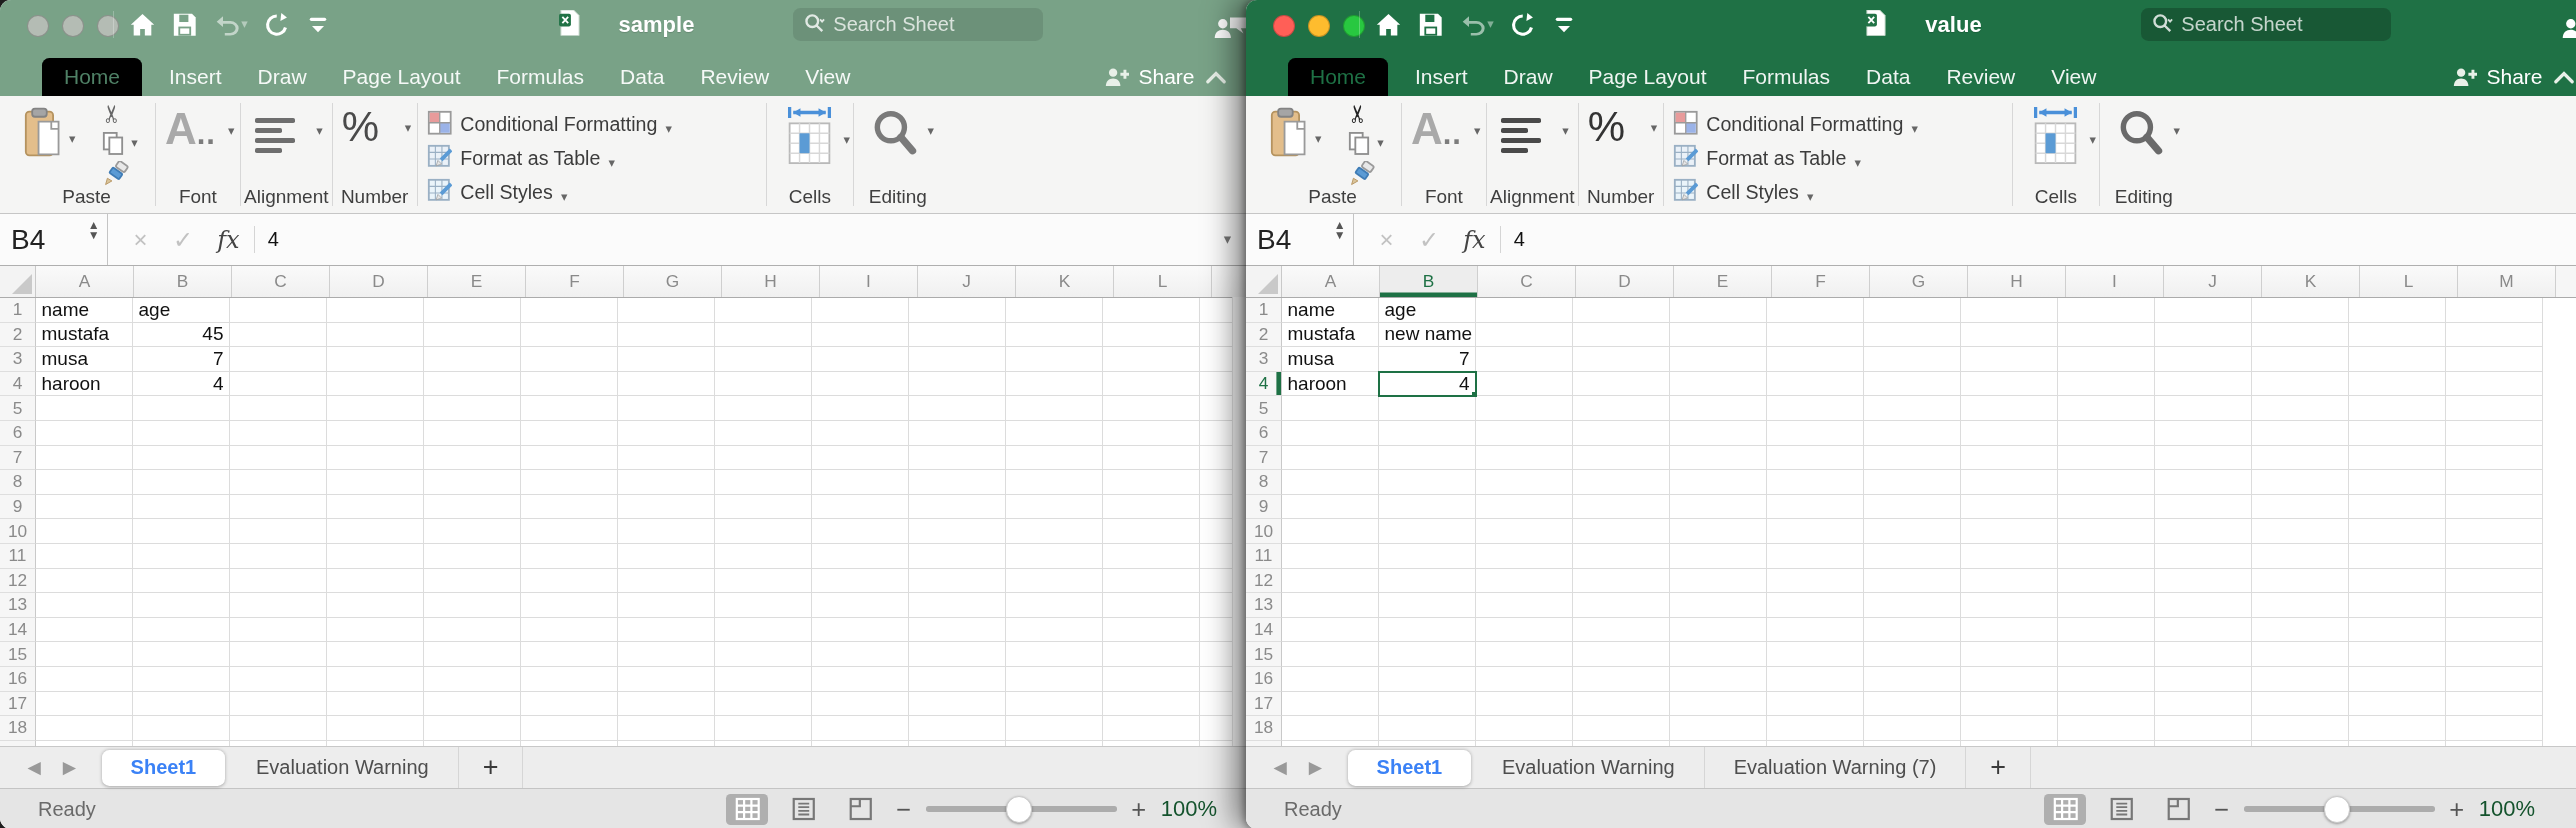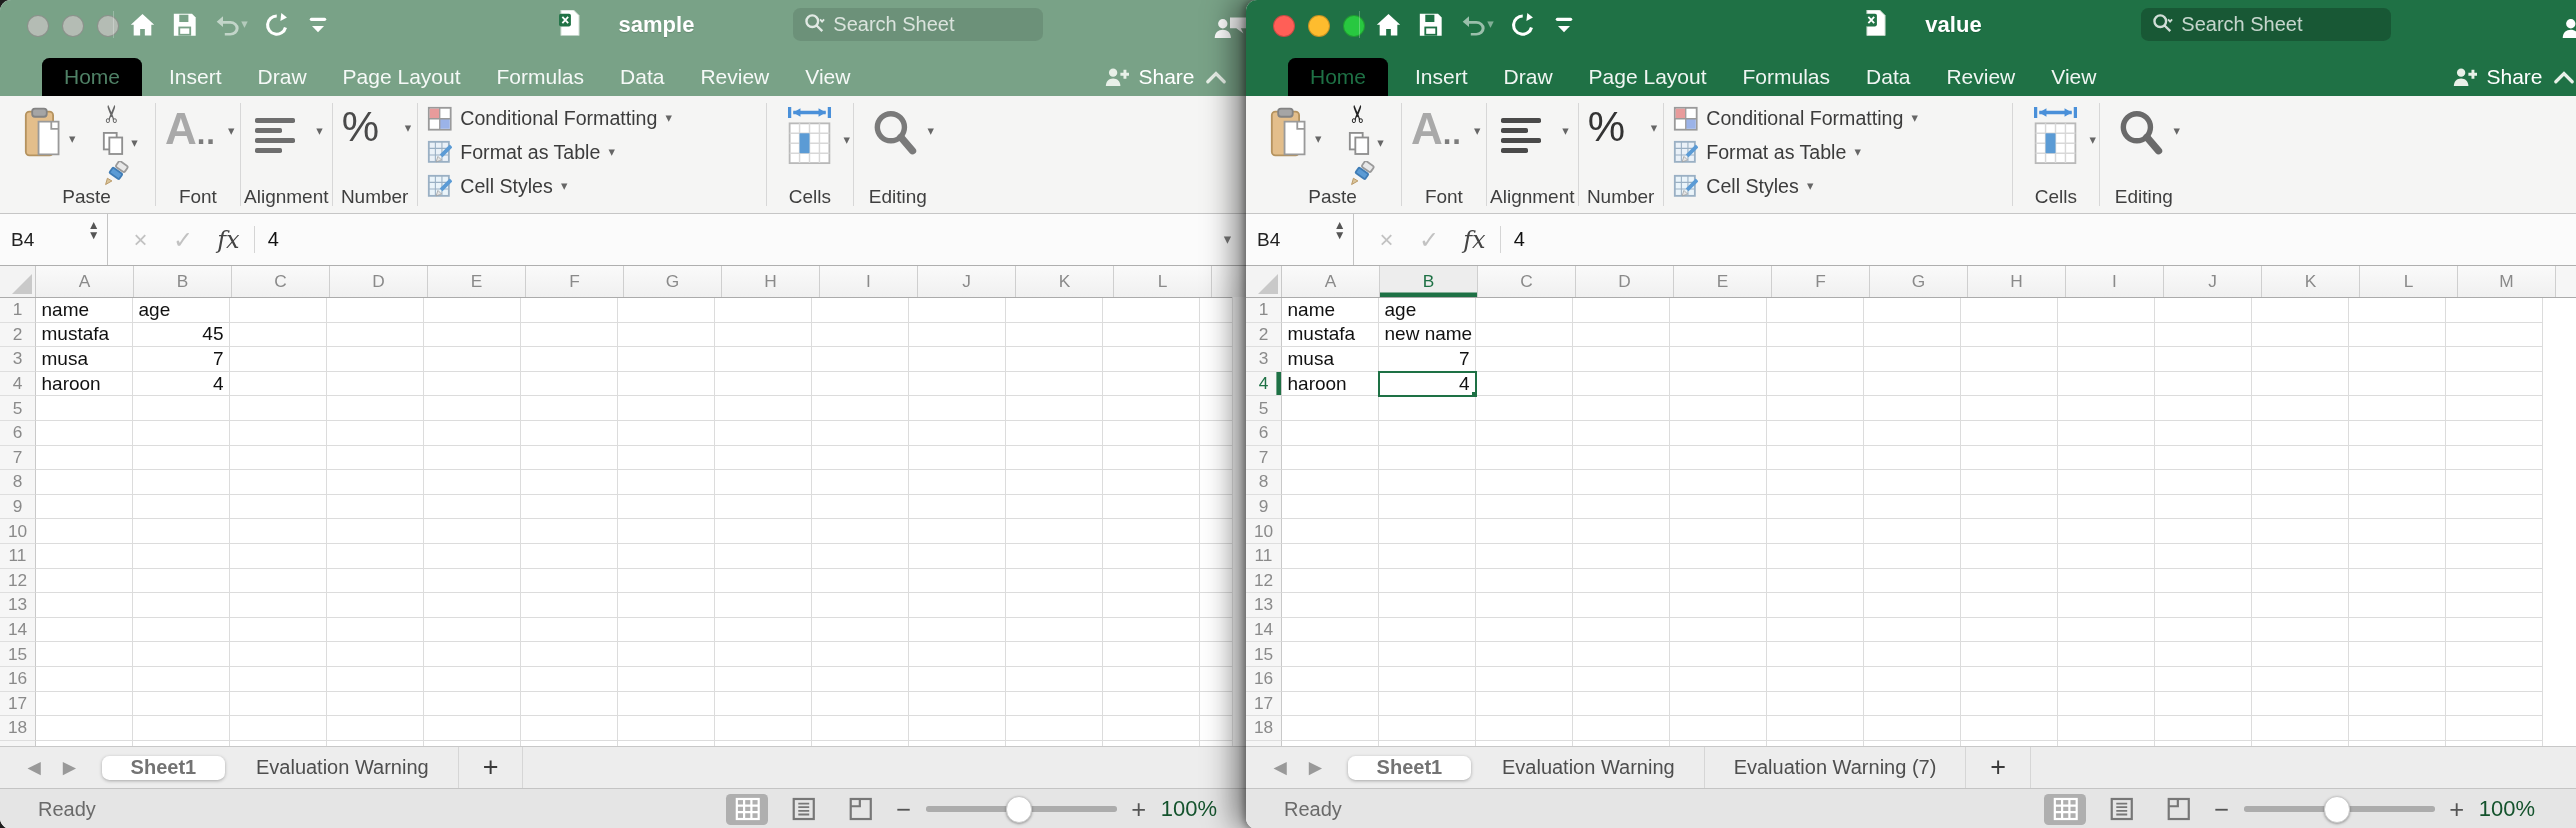--- a/index.html
+++ b/index.html
@@ -43,31 +43,31 @@
   .dd{font-size:12.8px;color:#666;line-height:12.8px;}
   .g-font{width:84px;}
   .fontA{position:absolute;left:9px;top:9px;font-size:44px;color:#A9A9A9;font-weight:bold;line-height:47px;}
   .fontdots{font-size:31px;color:#7c7c7c;letter-spacing:0.9px;}
   .g-align{width:91px;}
   .alignicon{position:absolute;left:14.6px;top:22px;display:flex;flex-direction:column;gap:5.5px;}
   .alignicon i{display:block;height:4.6px;background:#6E6E6E;border-radius:1.8px;}
   .g-num{width:84px;}
   .pct{position:absolute;left:9px;top:7.3px;font-size:42px;color:#4A4A4A;}
   .g-styles{width:348px;padding:5.5px 0 0 9px;box-sizing:border-box;}
-  .stylerow{display:flex;align-items:center;gap:8.2px;height:34px;}
+  .stylerow{display:flex;align-items:flex-end;gap:8.2px;height:34px;}
   .stylerow .txt{font-size:19.6px;color:#3C3C3C;}
   .g-cells{width:87px;}
   .g-edit{width:87px;}
   .cellsicon{position:absolute;left:20px;top:7.3px;}
   .editicon{position:absolute;left:16.4px;top:12.8px;}
   .gdd{position:absolute;font-size:12.8px;color:#666;}
   
   .formula{height:51px;background:#FBFBFB;border-bottom:0.9px solid #AFAFAF;display:flex;align-items:center;flex:none;position:relative;}
   .namebox{width:107px;height:100%;border-right:0.9px solid #C4C4C4;display:flex;align-items:center;position:relative;flex:none;}
-  .namebox .nb{font-size:19px;color:#222;padding-left:11px;}
+  .namebox .nb{font-size:28px;color:#222;padding-left:11px;}
   .spinner{position:absolute;right:7.3px;top:5.5px;display:flex;flex-direction:column;align-items:center;line-height:10px;}
   .spinner span{font-size:12px;color:#555;}
   .fbtn{font-size:24px;color:#C2C2C2;margin-left:25.5px;}
   .fx{font-family:"DejaVu Serif","Liberation Serif",serif;font-style:italic;font-size:24px;color:#444;margin-left:24px;}
   .fdiv{width:0.9px;height:27px;background:#D5D5D5;margin-left:14.6px;}
   .fval{font-size:20px;color:#111;margin-left:12.8px;}
   .fb-dd{position:absolute;right:22px;top:16.4px;font-size:14.6px;color:#777;}
   
   .sheet{flex:1;background:#fff;position:relative;overflow:hidden;}
   .hrow{display:flex;height:31px;border-bottom:0.9px solid #ABABAB;background:#F6F6F6;}
@@ -81,21 +81,21 @@
   .gc{width:97px;flex:none;border-right:0.9px solid #DCDCDC;border-bottom:0.9px solid #DCDCDC;font-size:19px;color:#111;display:flex;align-items:center;padding:0 5.5px;box-sizing:border-box;overflow:hidden;white-space:nowrap;}
   .gc.num{justify-content:flex-end;}
   .gc.selcell{outline:2.7px solid #1E7145;outline-offset:-1.8px;position:relative;z-index:2;}
   .fillhandle{position:absolute;right:-4.6px;bottom:-4.6px;width:9px;height:9px;background:#1E7145;border:1.8px solid #fff;box-sizing:border-box;}
   .vscroll{position:absolute;top:31px;right:0;bottom:0;width:20px;background:#FAFAFA;border-left:0.9px solid #E2E2E2;}
   
   .tabsbar{height:41px;background:#EDEDED;border-top:0.9px solid #C8C8C8;display:flex;align-items:center;flex:none;padding-left:16.4px;position:relative;}
   .navarr{font-size:17.3px;color:#999;padding:0 11px;}
   .stabs{display:flex;align-items:center;height:100%;margin-left:12.8px;}
   .stab{font-size:20px;color:#4E4E4E;padding:0 29px;height:100%;display:flex;align-items:center;border-right:0.9px solid #D6D6D6;}
-  .stab.active{background:#fff;color:#737373;font-weight:600;border-radius:7.3px;height:24px;box-shadow:0 0.9px 3.6px rgba(0,0,0,.3);border-right:none;margin:0 1.8px;}
+  .stab.active{background:#fff;color:#3b82f6;font-weight:600;border-radius:7.3px;height:36px;box-shadow:0 0.9px 3.6px rgba(0,0,0,.3);border-right:none;margin:0 1.8px;}
   .addsheet{font-size:27px;color:#3A3A3A;padding:0 24px;border-right:0.9px solid #D6D6D6;height:100%;display:flex;align-items:center;}
   
   .statusbar{height:40px;background:#E5E5E5;border-top:0.9px solid #C4C4C4;display:flex;align-items:center;flex:none;}
   .ready{font-size:20px;color:#6A6A6A;margin-left:38px;}
   .sb-right{margin-left:auto;display:flex;align-items:center;gap:14.6px;margin-right:36px;}
   .viewbtn{width:42px;height:31px;display:flex;align-items:center;justify-content:center;border-radius:4.6px;}
   .viewbtn.active{background:#AFAFAF;}
   .zoomout,.zoomin{font-size:25.5px;color:#555;}
   .ztrack{width:191px;height:5.5px;background:#ACACAC;border-radius:2.7px;position:relative;}
   .zthumb{position:absolute;left:80px;top:-10px;width:24.6px;height:24.6px;background:#fff;border:0.9px solid #C9C9C9;border-radius:50%;box-shadow:0 0.9px 2.7px rgba(0,0,0,.35);}

